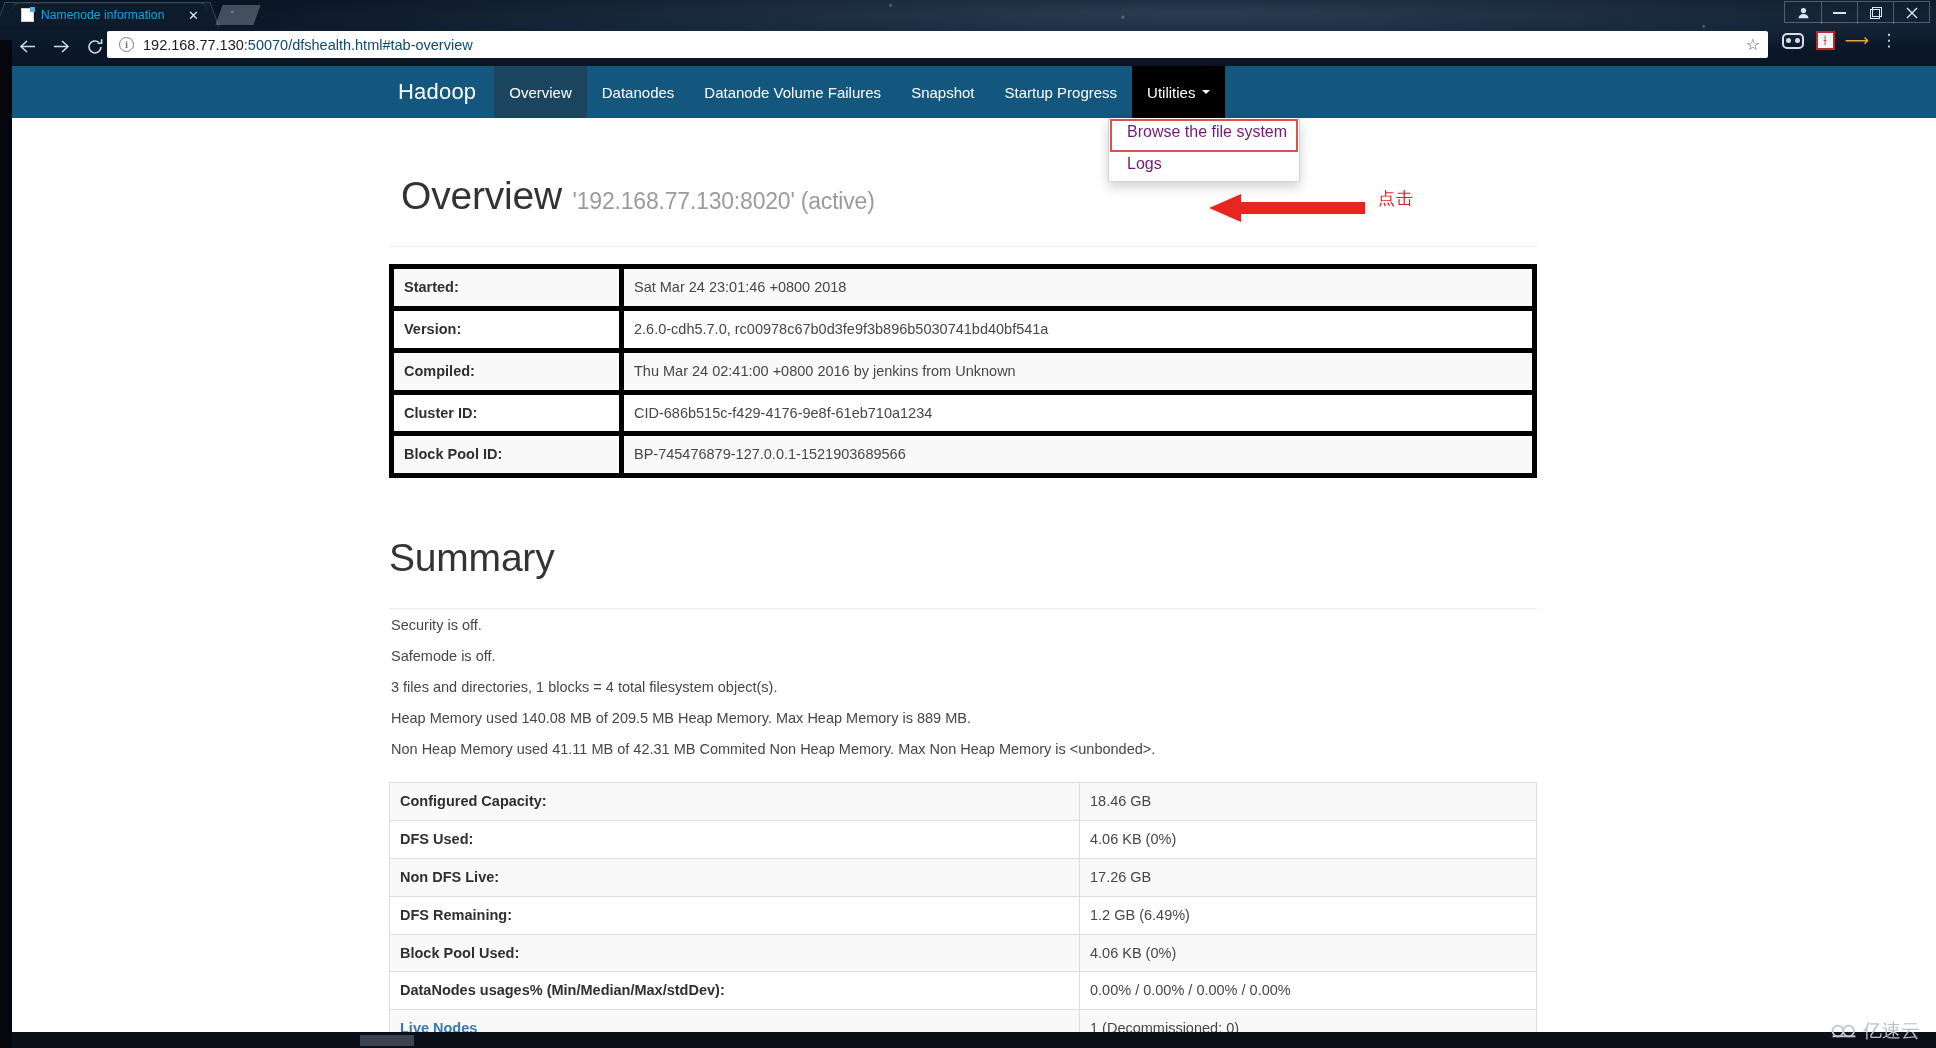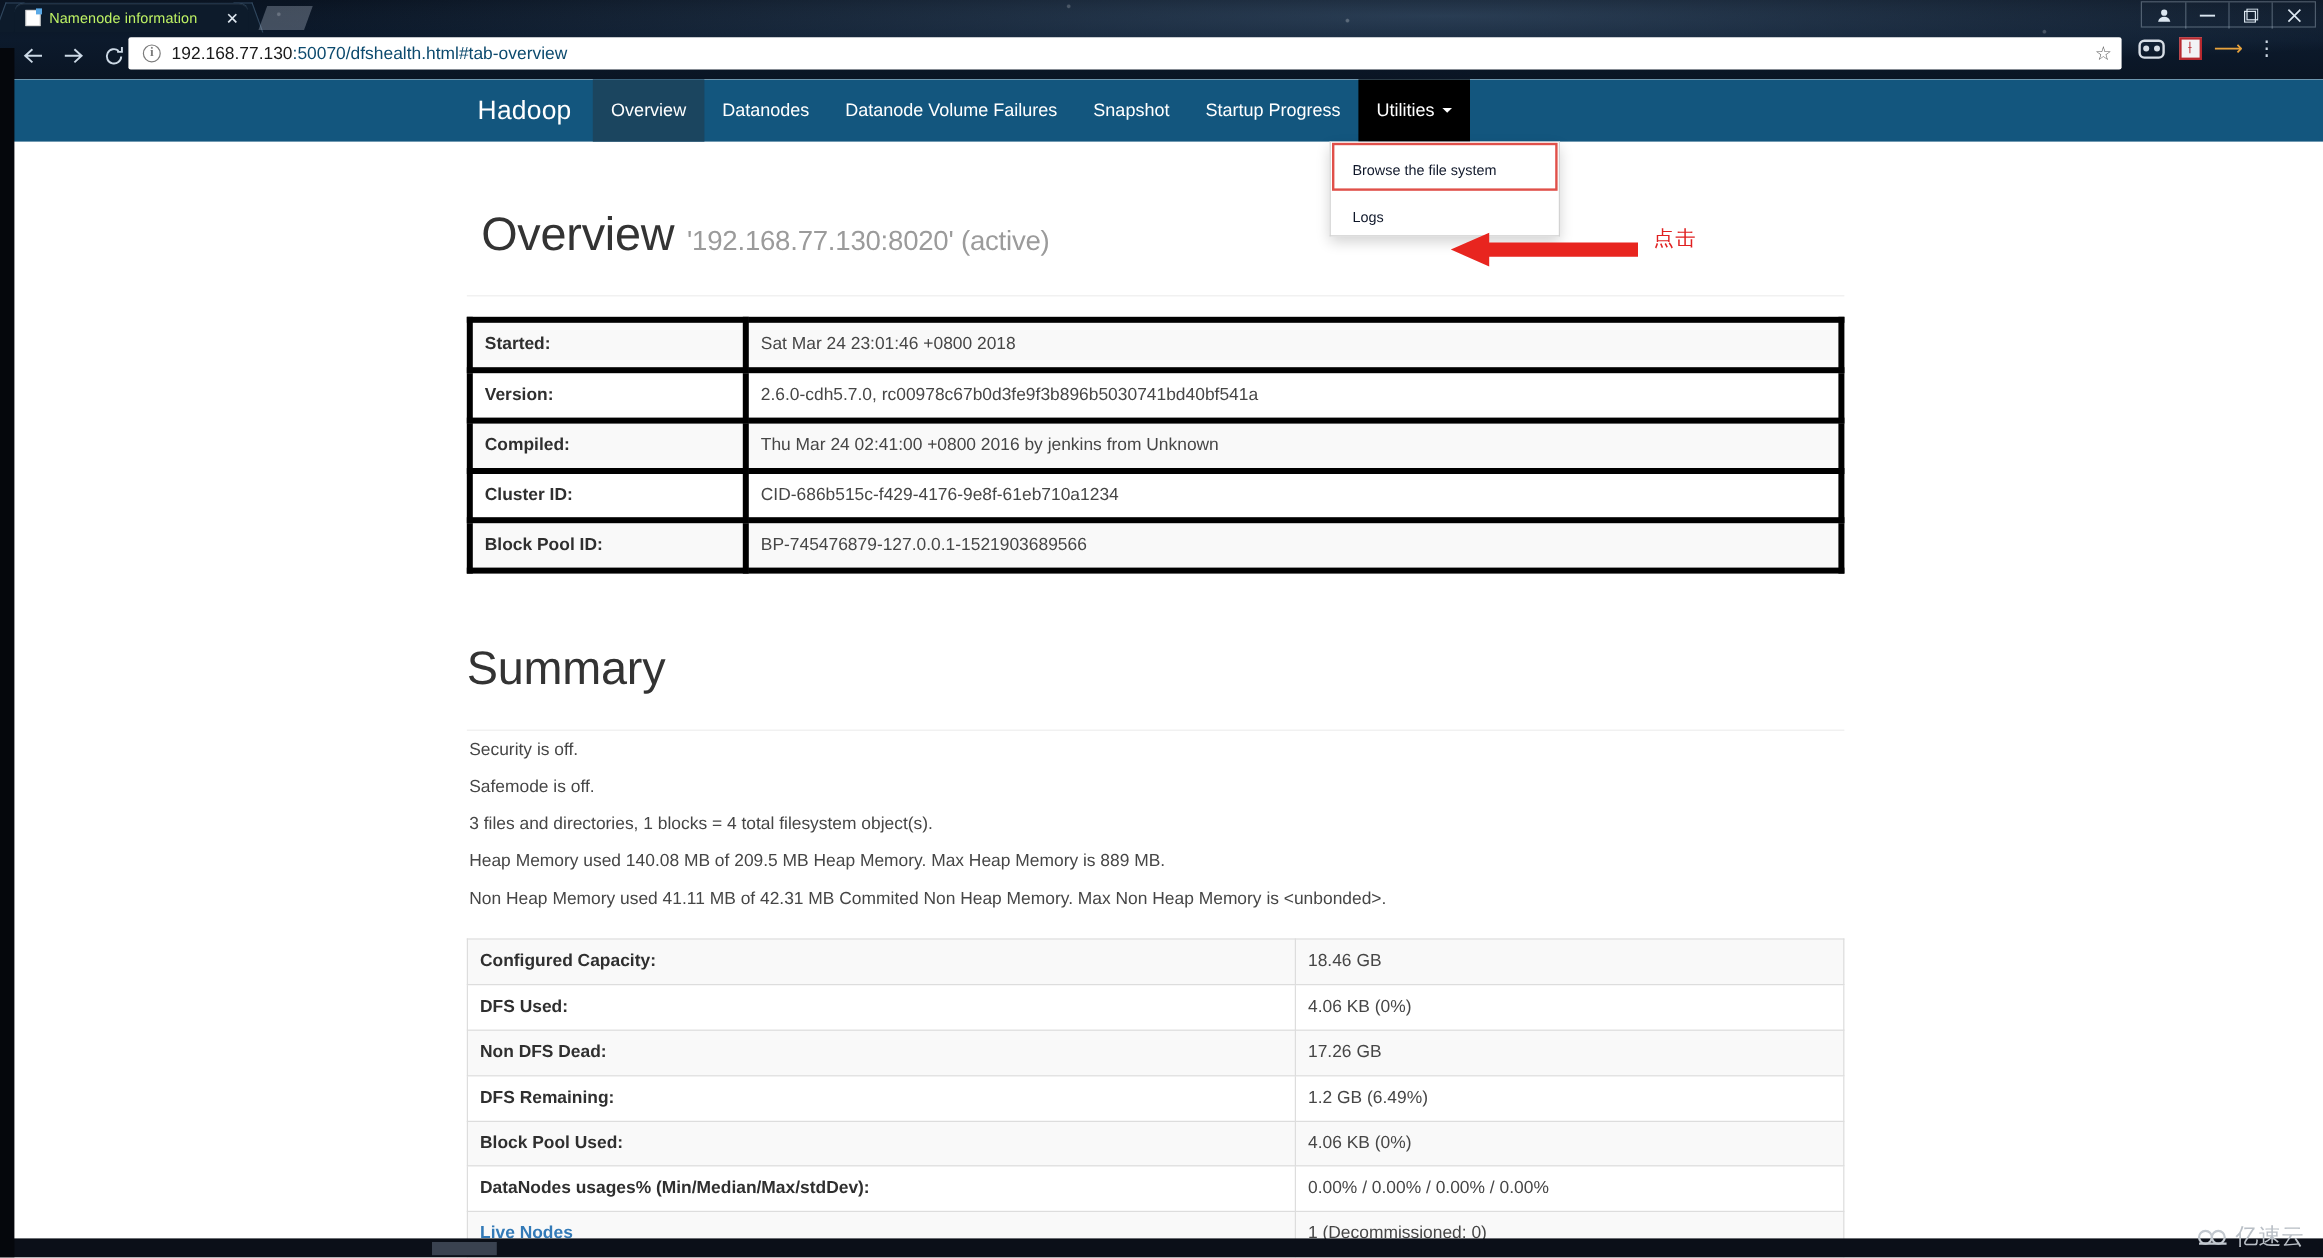--- a/index.html
+++ b/index.html
@@ -49,21 +49,21 @@
   .tab-favicon .pg {
     position: absolute; inset: 0;
     background: #ffffff; border: 1px solid #cfcfcf;
     clip-path: polygon(0 0, 68% 0, 100% 28%, 100% 100%, 0 100%);
   }
   .tab-favicon .dot {
     position: absolute; right: -1px; top: -1px; width: 5px; height: 5px;
     background: #5aa9e6;
   }
   .tab-title {
-    color: #bef264; font-size: 12px; white-space: nowrap; overflow: hidden;
+    color: #0ea5e9; font-size: 12px; white-space: nowrap; overflow: hidden;
     flex: 1 1 auto; letter-spacing: .1px;
   }
   .tab-close {
     width: 15px; height: 15px; flex: 0 0 15px; color: #dfe8f0; font-size: 13px;
     line-height: 15px; text-align: center; margin-left: 2px;
   }
   .tab-ghost {
     position: absolute; left: 219px; top: 5px; width: 38px; height: 20px;
     background: rgba(200,210,225,.30); transform: skewX(-20deg);
   }
@@ -150,21 +150,21 @@
     border-top: 4.5px solid #ffffff;
   }
 
   
   .dropdown {
     position: absolute; left: 1108px; top: 52px; width: 192px;
     background: #ffffff; border: 1px solid #d3d3d3; border-top: none;
     box-shadow: 0 5px 11px rgba(0,0,0,.18); z-index: 30;
   }
   .dd-item {
-    padding: 13px 0 7px 18px; font-size: 12px; color: #0f172a; line-height: 1.35;
+    padding: 0 0 7px 18px; font-size: 16px; color: #701a75; line-height: 1.35;
   }
   .dd-item.highlight { border: 2px solid #e0504a; margin: 1px; padding-left: 15px; }
 
   
   .anno-arrow { position: absolute; left: 1207px; top: 125px; z-index: 40; }
   .anno-text {
     position: absolute; left: 1378px; top: 121px; z-index: 40;
     color: #e02020; font-size: 17px;
     font-family: "DejaVu Sans", sans-serif; letter-spacing: 1px;
   }
@@ -403,21 +403,21 @@
         <tbody>
           <tr class="odd">
             <td class="k">Configured Capacity:</td>
             <td>18.46 GB</td>
           </tr>
           <tr>
             <td class="k">DFS Used:</td>
             <td>4.06 KB (0%)</td>
           </tr>
           <tr class="odd">
-            <td class="k">Non DFS Dead:</td>
+            <td class="k">Non DFS Live:</td>
             <td>17.26 GB</td>
           </tr>
           <tr>
             <td class="k">DFS Remaining:</td>
             <td>1.2 GB (6.49%)</td>
           </tr>
           <tr class="odd">
             <td class="k">Block Pool Used:</td>
             <td>4.06 KB (0%)</td>
           </tr>

